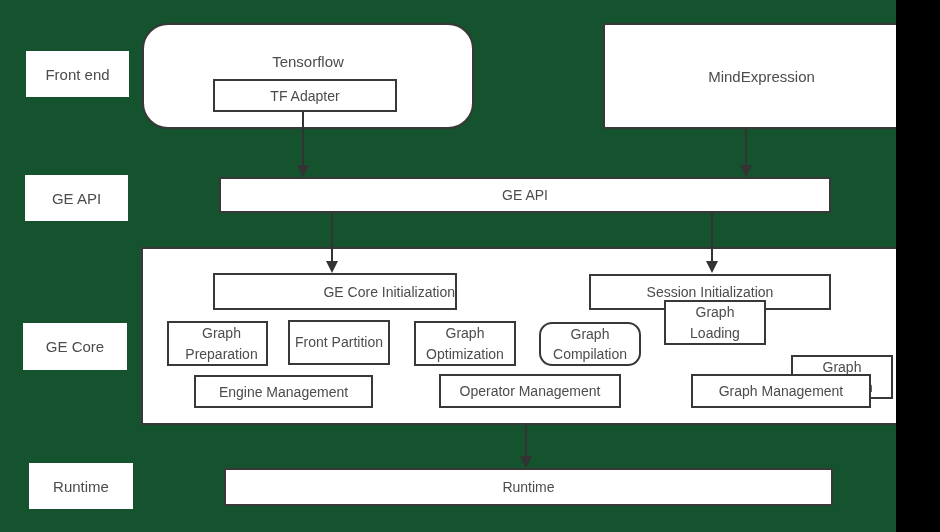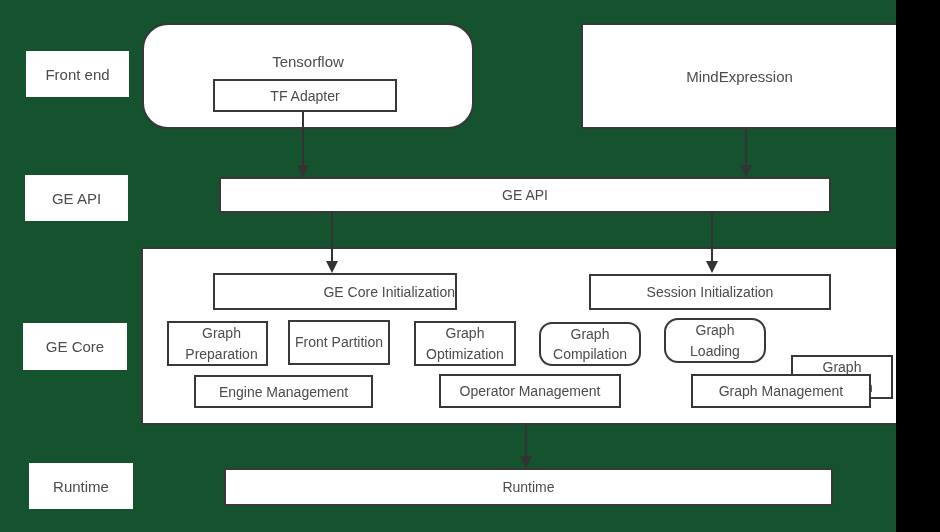--- a/index.html
+++ b/index.html
@@ -83,21 +83,21 @@
   <div class="side-label" style="left:23px; top:323px; width:104px; height:47px;">GE Core</div>
   <div class="side-label" style="left:29px; top:463px; width:104px; height:46px;">Runtime</div>
 
   <div class="box" style="left:142px; top:23px; width:332px; height:106px;border-radius:26px;">
     <div class="big-title">Tensorflow</div>
     <div class="box flexc fs14" style="left:69px; top:54px; width:184px; height:33px;">
       <span>TF Adapter</span>
     </div>
   </div>
 
-  <div class="box flexc fs15" style="left:581px; top:23px; width:317px; height:106px;">
+  <div class="box flexc fs15" style="left:603px; top:23px; width:317px; height:106px;">
     <span>MindExpression</span>
   </div>
 
   <div class="box flexc fs14" style="left:219px; top:177px; width:612px; height:36px;">
     <span>GE API</span>
   </div>
 
   <div class="box" style="left:141px; top:247px; width:776px; height:178px;">
 
     <div class="box flexc fs14" style="left:70px; top:24px; width:244px; height:37px;justify-content:flex-end;">
@@ -113,21 +113,21 @@
     </div>
     <div class="box flexc fs14 stage" style="left:145px; top:71px; width:102px; height:45px;">
       <span>Front Partition</span>
     </div>
     <div class="box flexc fs14 stage" style="left:271px; top:72px; width:102px; height:45px;">
       <span>Graph Optimization</span>
     </div>
     <div class="box flexc fs14 stage" style="left:396px; top:73px; width:102px; height:44px;border-radius:13px;">
       <span>Graph Compilation</span>
     </div>
-    <div class="box flexc fs14 stage" style="left:521px; top:69px; width:102px; height:45px;border-radius:14px;">
+    <div class="box flexc fs14 stage" style="left:521px; top:51px; width:102px; height:45px;">
       <span>Graph Loading</span>
     </div>
     <div class="box flexc fs14 stage" style="left:648px; top:68px; width:102px; height:44px;margin-top:38px;">
       <span>Graph Execution</span>
     </div>
 
     <div class="box flexc fs14" style="left:51px; top:126px; width:179px; height:33px;">
       <span>Engine Management</span>
     </div>
     <div class="box flexc fs14" style="left:296px; top:125px; width:182px; height:34px;">

